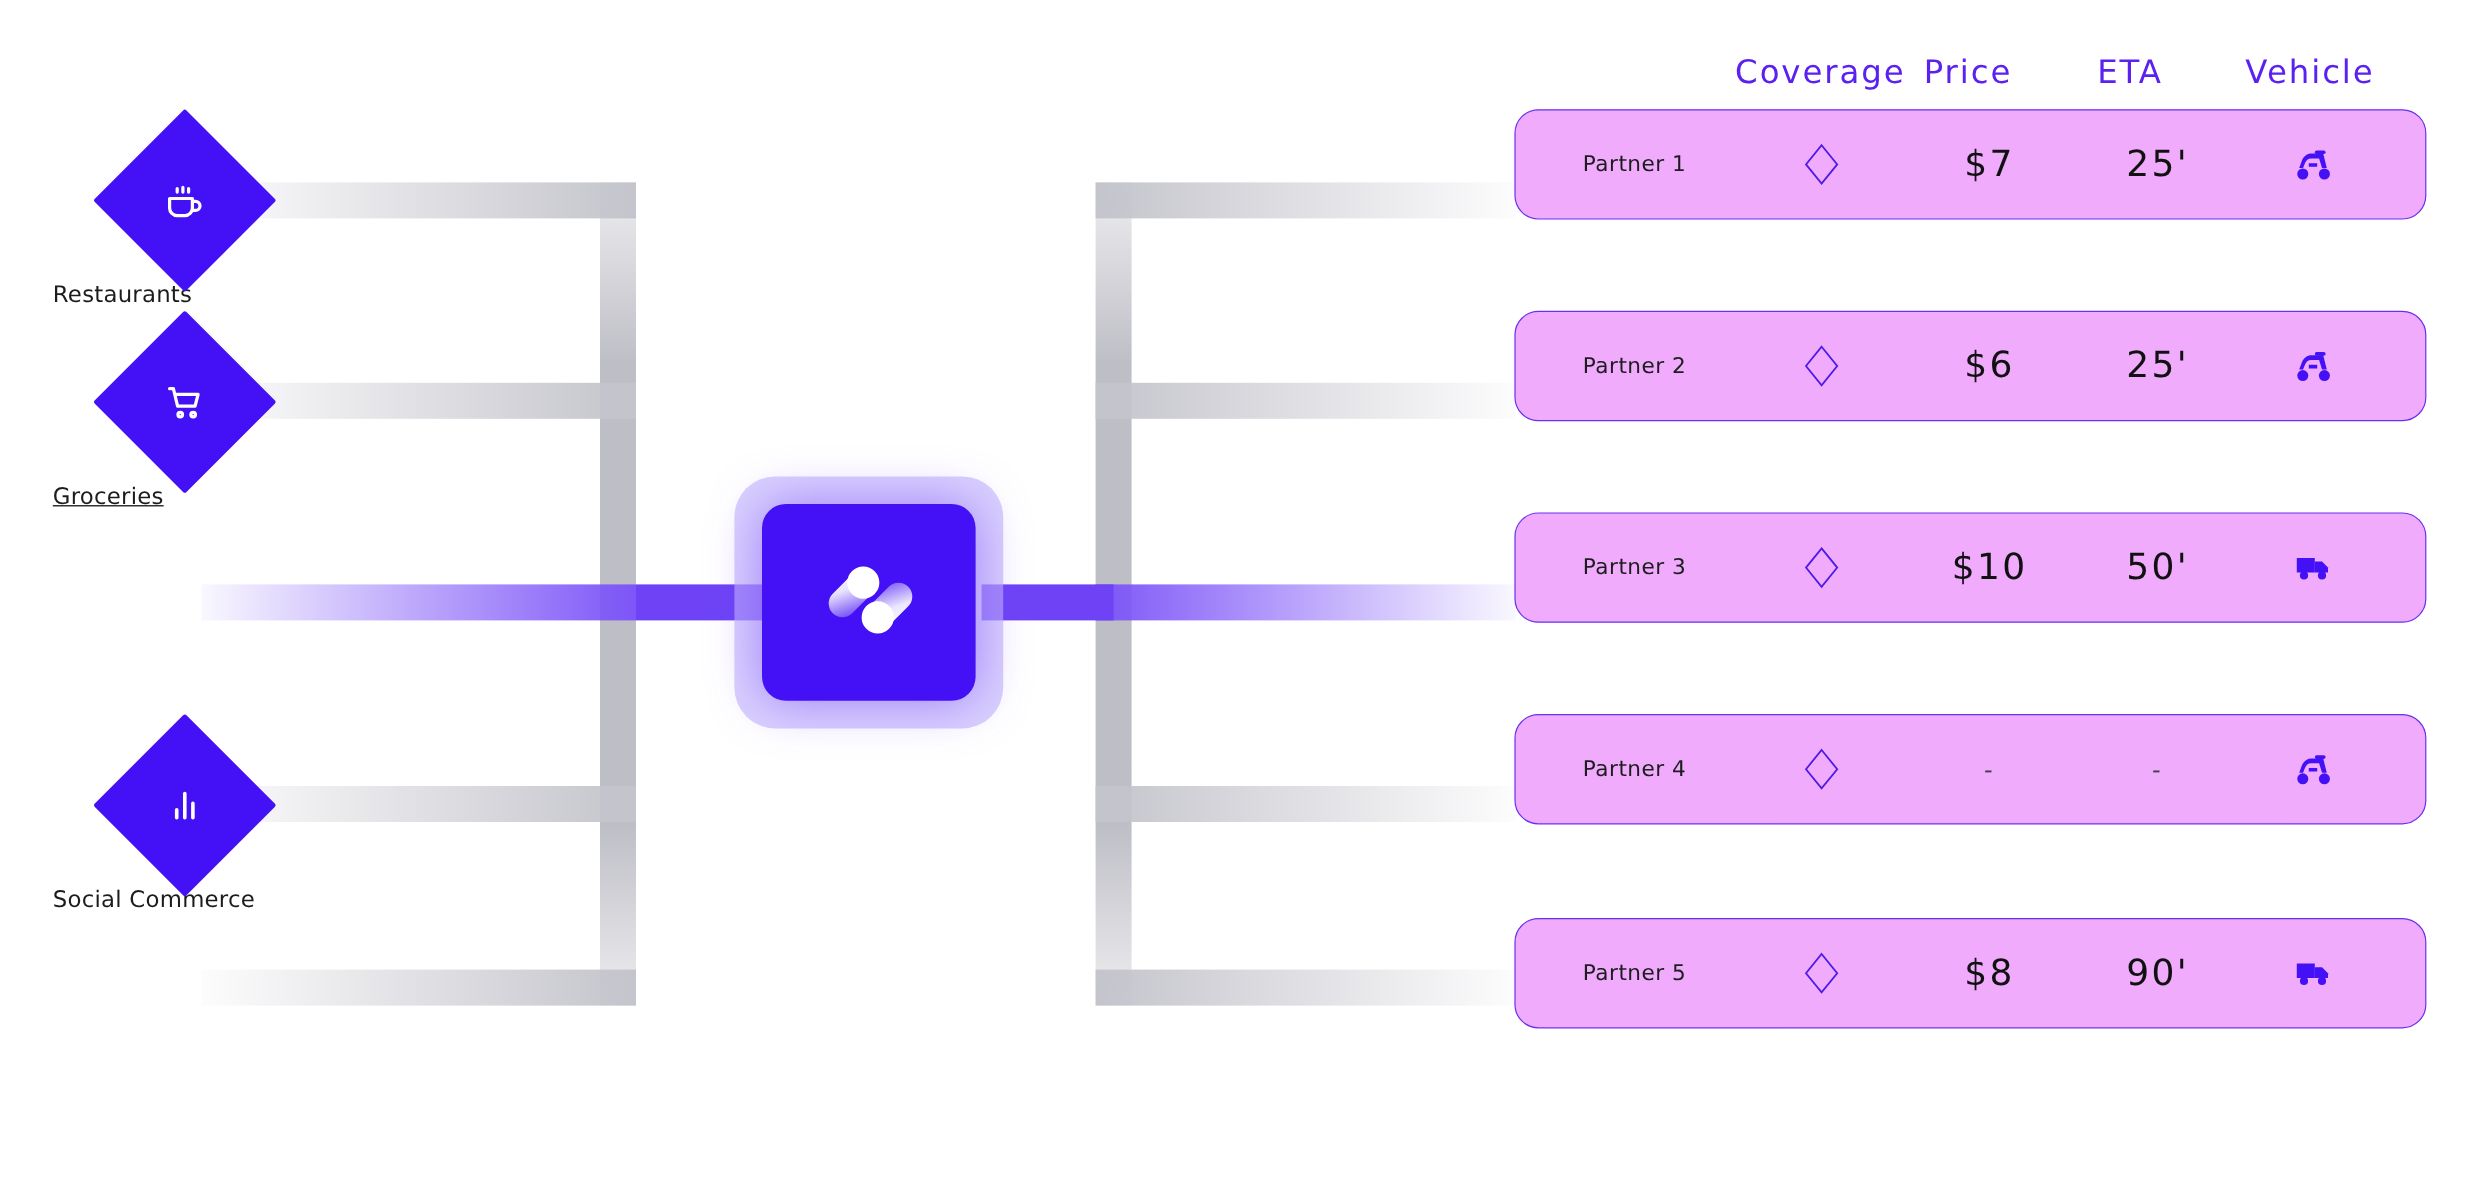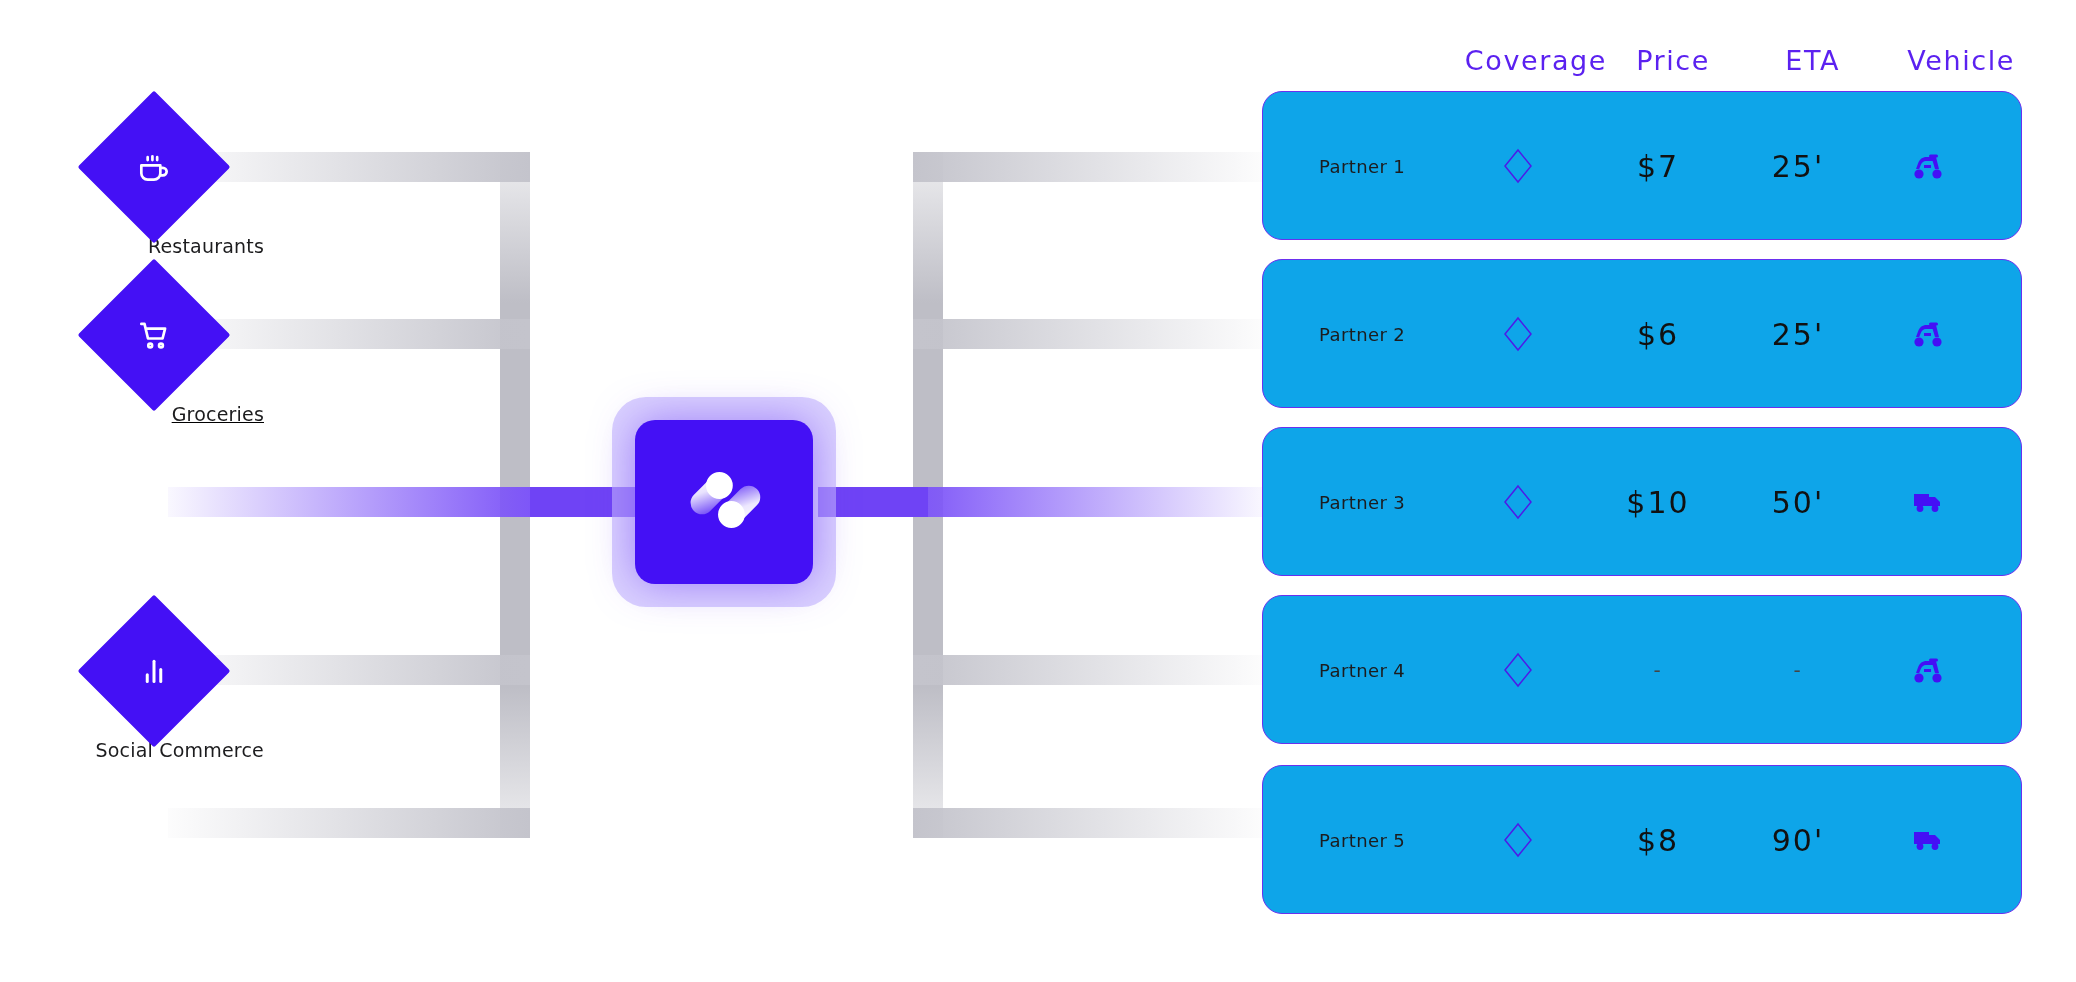--- a/index.html
+++ b/index.html
@@ -15,21 +15,21 @@
     width: 2076px;
     height: 982px;
     background: #ffffff;
     overflow: hidden;
   }
 
   
   .cat-node {
     position: absolute;
     width: 220px;
-    text-align: right;
+    text-align: left;
   }
   .diamond {
     position: relative;
     width: 108px;
     height: 108px;
     margin: 0 auto;
     background: #4410f5;
     transform: rotate(45deg);
     border-radius: 2px;
   }
@@ -109,31 +109,31 @@
     box-shadow: 0 0 42px rgba(110,60,245,0.55);
   }
 
   
   .col-head {
     position: absolute;
     color: #5b21f0;
     font-size: 27px;
     font-family: "DejaVu Sans", sans-serif;
     letter-spacing: 1.6px;
-    text-align: right;
+    text-align: center;
     white-space: nowrap;
   }
   .p-card {
     position: absolute;
     left: 1262px;
     width: 760px;
-    height: 149px;
+    height: 92px;
     border: 1.6px solid #6a30ef;
     border-radius: 20px;
-    background: #0ea5e9;
+    background: #f0abfc;
     box-sizing: border-box;
   }
   .p-name {
     position: absolute;
     left: 56px;
     top: 50%;
     transform: translateY(-50%);
     font-size: 18px;
     color: #1c1c1e;
     letter-spacing: 0.4px;

